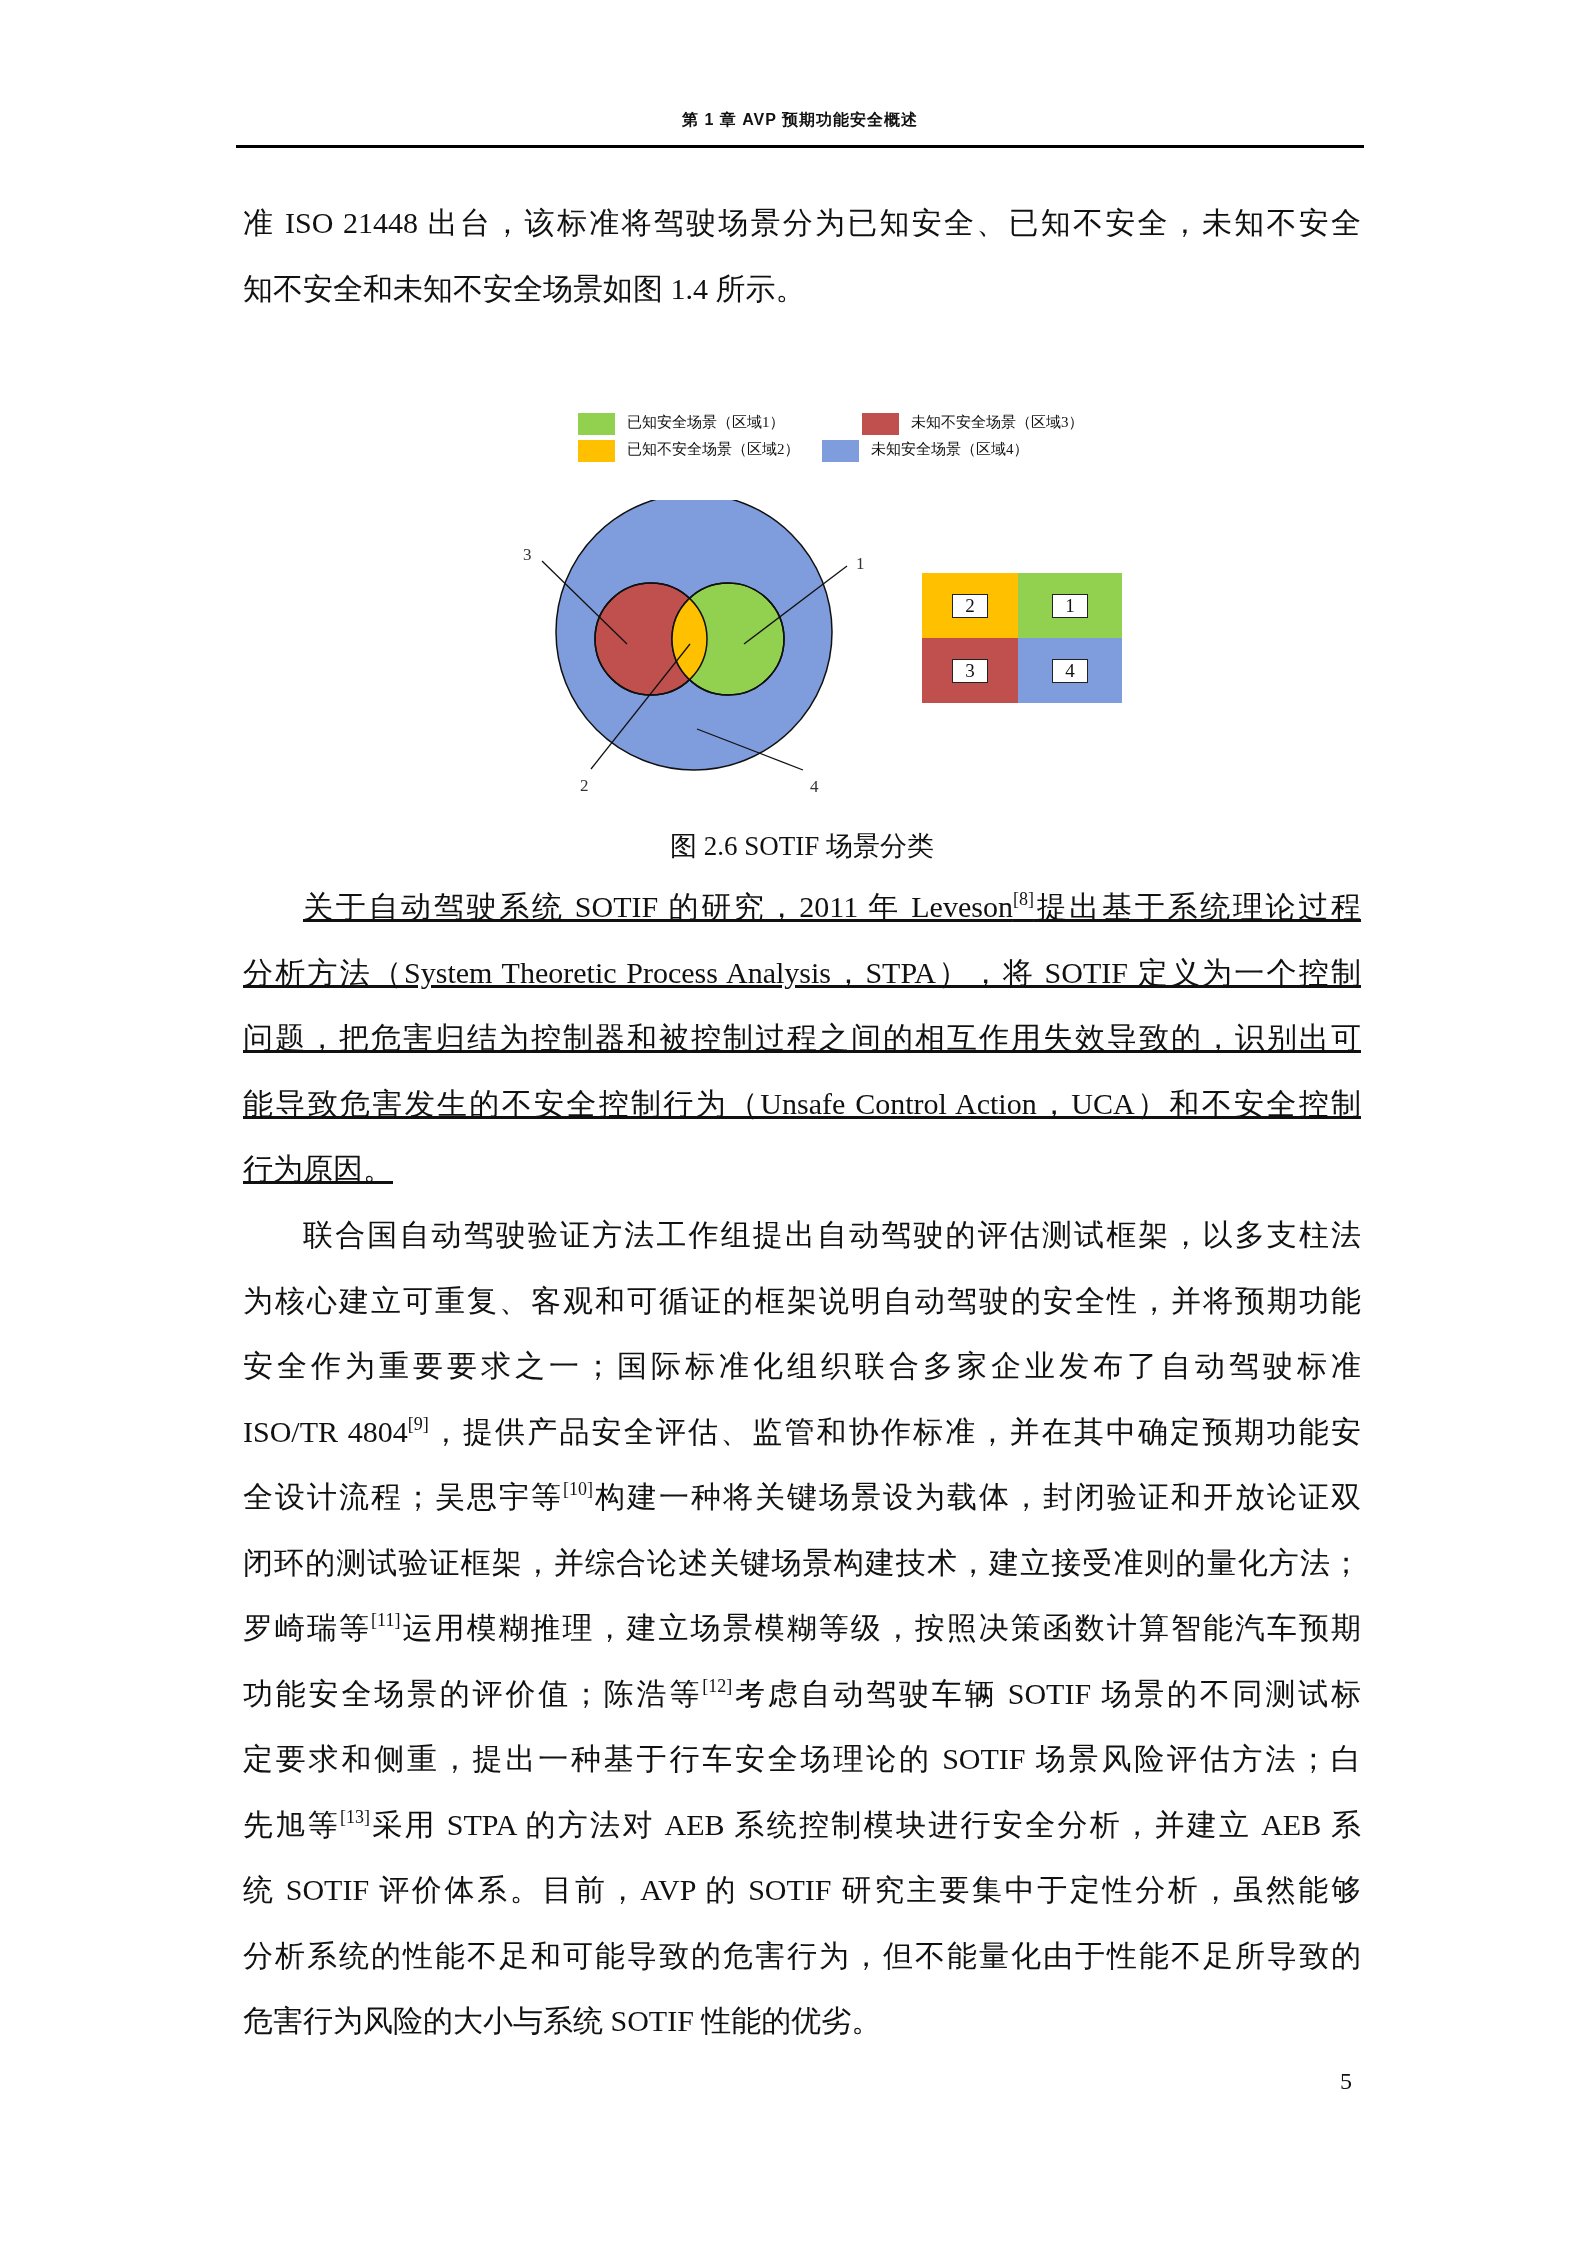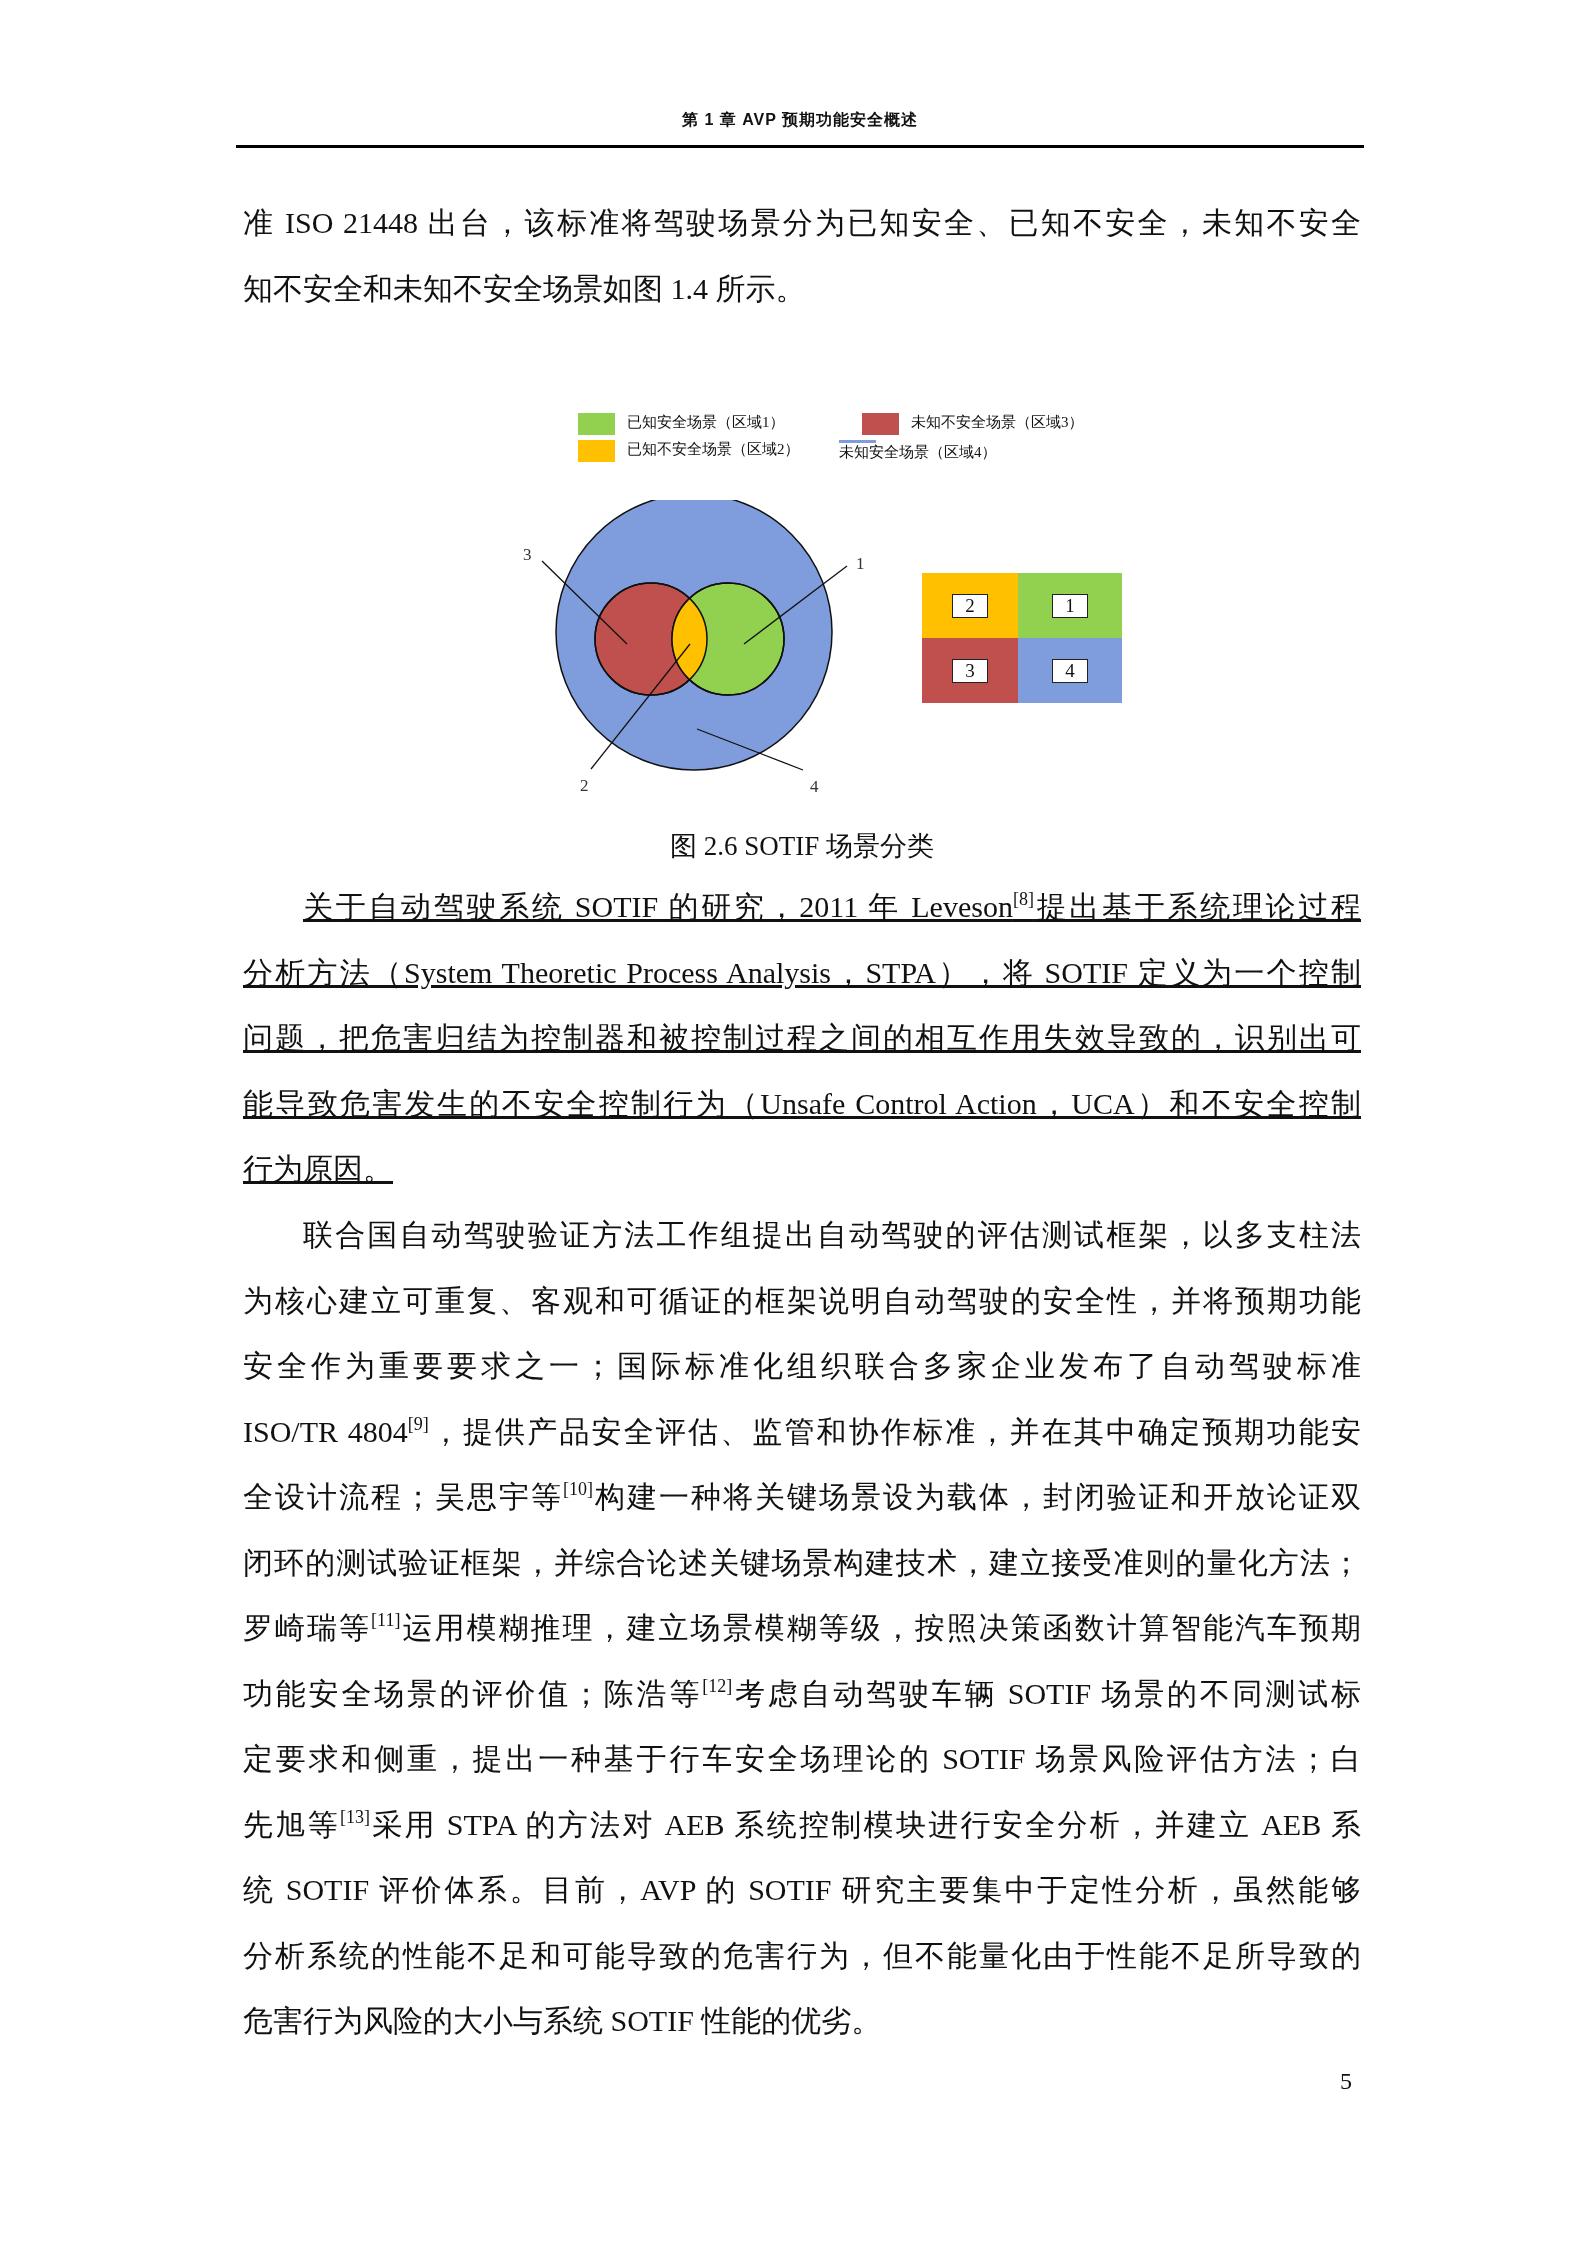--- a/index.html
+++ b/index.html
@@ -43,21 +43,21 @@
     <span>已知安全场景（区域1）</span>
   </div>
   <div class="legend-item" style="left:8px; top:30px;font-family:Liberation Serif, serif;">
     <span class="swatch" style="background:#ffc000;"></span>
     <span>已知不安全场景（区域2）</span>
   </div>
   <div class="legend-item" style="left:252px; top:3px;margin-left:40px;">
     <span class="swatch" style="background:#c0504d;"></span>
     <span>未知不安全场景（区域3）</span>
   </div>
-  <div class="legend-item" style="left:269px; top:30px;flex-direction:column;">
+  <div class="legend-item" style="left:252px; top:30px;">
     <span class="swatch" style="background:#7f9ddc;"></span>
     <span>未知安全场景（区域4）</span>
   </div>
 </div>
 
 <svg style="position:absolute; left:500px; top:500px;" width="400" height="320" viewBox="500 500 400 320">
   <defs>
     <clipPath id="clipRed">
         <circle cx="651" cy="639" r="56"></circle>
       </clipPath>

